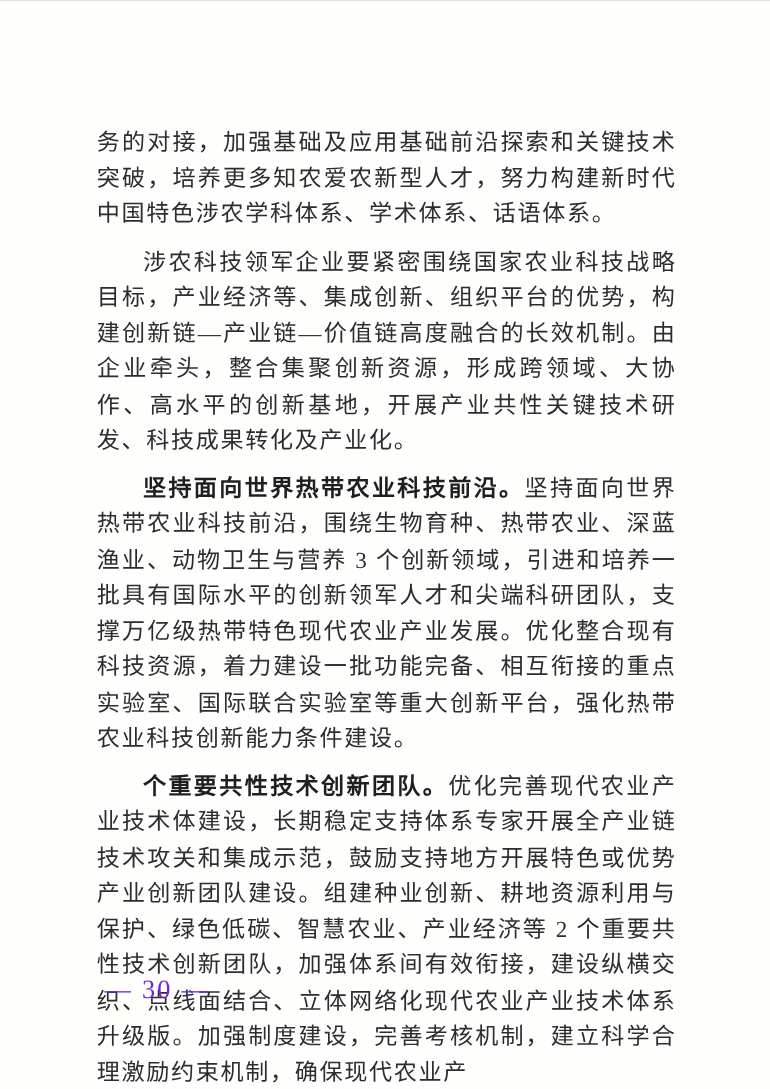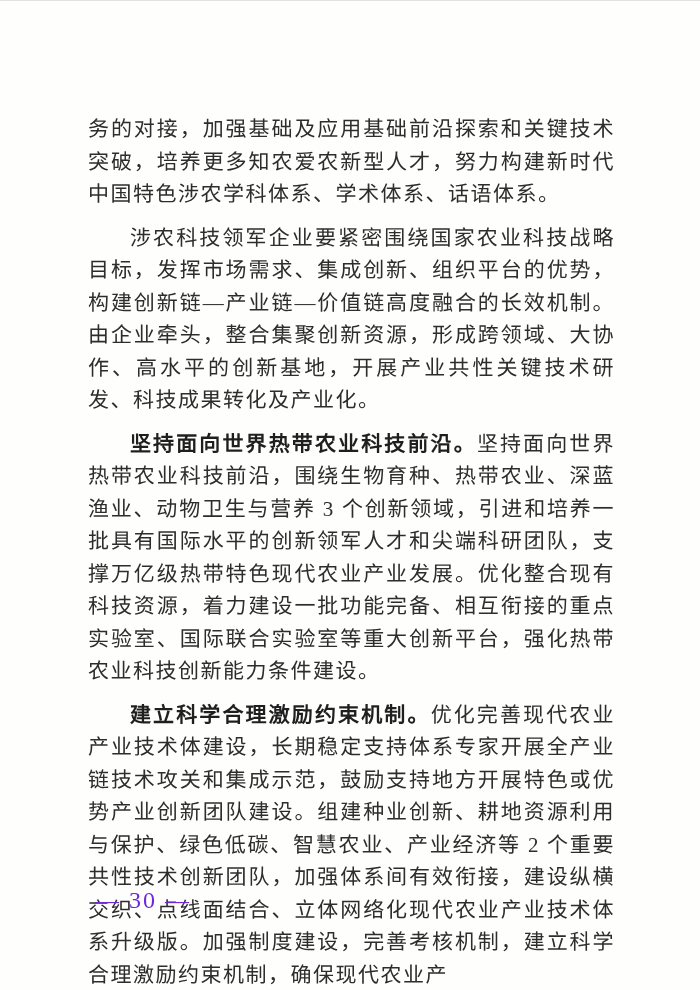--- a/index.html
+++ b/index.html
@@ -54,27 +54,27 @@
 <body>
 
 <div class="page">
   <div class="content">
 
     <p class="para continuation">
       <span>务的对接，加强基础及应用基础前沿探索和关键技术突破，培养更多知农爱农新型人才，努力构建新时代中国特色涉农学科体系、学术体系、话语体系。</span>
     </p>
 
     <p class="para">
-      <span>涉农科技领军企业要紧密围绕国家农业科技战略目标，发挥市场需求、集成创新、组织平台的优势，构建创新链—产业链—价值链高度融合的长效机制。由企业牵头，整合集聚创新资源，形成跨领域、大协作、高水平的创新基地，开展产业共性关键技术研发、科技成果转化及产业化。</span>
+      <span>涉农科技领军企业要紧密围绕国家农业科技战略目标，产业经济等、集成创新、组织平台的优势，构建创新链—产业链—价值链高度融合的长效机制。由企业牵头，整合集聚创新资源，形成跨领域、大协作、高水平的创新基地，开展产业共性关键技术研发、科技成果转化及产业化。</span>
     </p>
 
     <p class="para">
       <span class="lead">坚持面向世界热带农业科技前沿。</span><span>坚持面向世界热带农业科技前沿，围绕生物育种、热带农业、深蓝渔业、动物卫生与营养 3 个创新领域，引进和培养一批具有国际水平的创新领军人才和尖端科研团队，支撑万亿级热带特色现代农业产业发展。优化整合现有科技资源，着力建设一批功能完备、相互衔接的重点实验室、国际联合实验室等重大创新平台，强化热带农业科技创新能力条件建设。</span>
     </p>
 
     <p class="para">
-      <span class="lead">建立科学合理激励约束机制。</span><span>优化完善现代农业产业技术体建设，长期稳定支持体系专家开展全产业链技术攻关和集成示范，鼓励支持地方开展特色或优势产业创新团队建设。组建种业创新、耕地资源利用与保护、绿色低碳、智慧农业、产业经济等 2 个重要共性技术创新团队，加强体系间有效衔接，建设纵横交织、点线面结合、立体网络化现代农业产业技术体系升级版。加强制度建设，完善考核机制，建立科学合理激励约束机制，确保现代农业产</span>
+      <span class="lead">个重要共性技术创新团队。</span><span>优化完善现代农业产业技术体建设，长期稳定支持体系专家开展全产业链技术攻关和集成示范，鼓励支持地方开展特色或优势产业创新团队建设。组建种业创新、耕地资源利用与保护、绿色低碳、智慧农业、产业经济等 2 个重要共性技术创新团队，加强体系间有效衔接，建设纵横交织、点线面结合、立体网络化现代农业产业技术体系升级版。加强制度建设，完善考核机制，建立科学合理激励约束机制，确保现代农业产</span>
     </p>
 
   </div>
 
   <div class="footer-pagenum">— 30 —</div>
 </div>
 
 </body></html>

